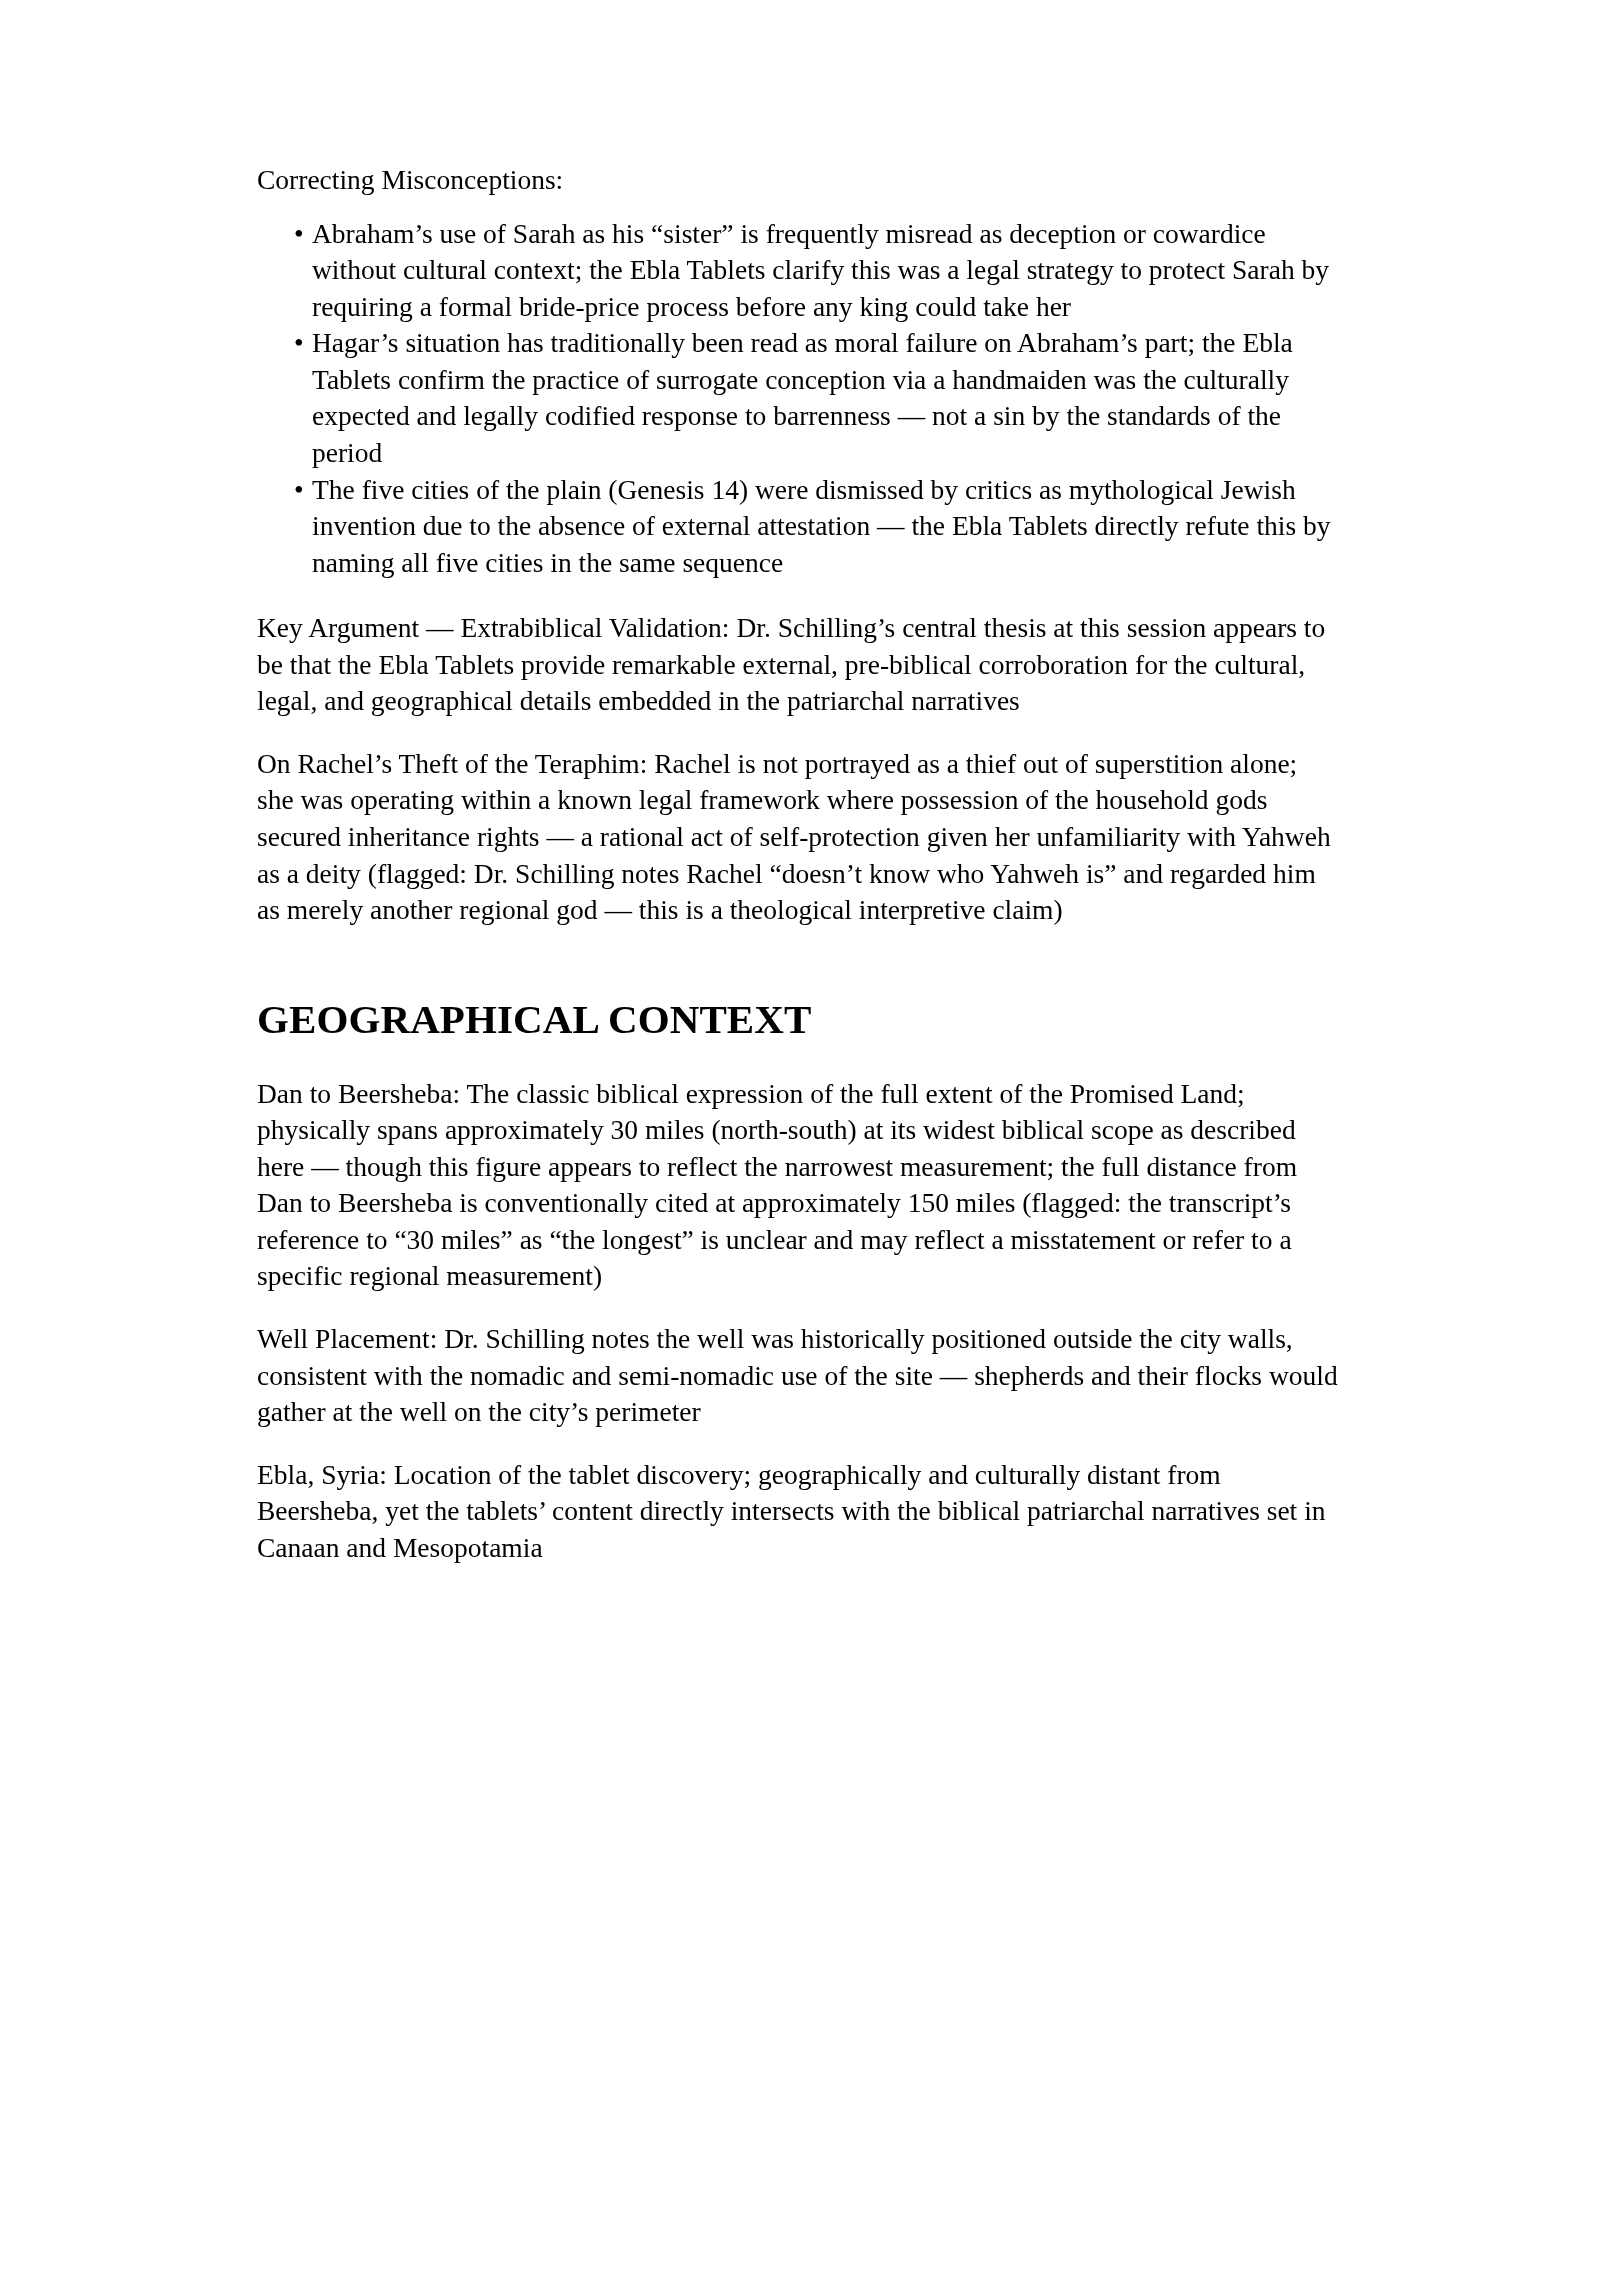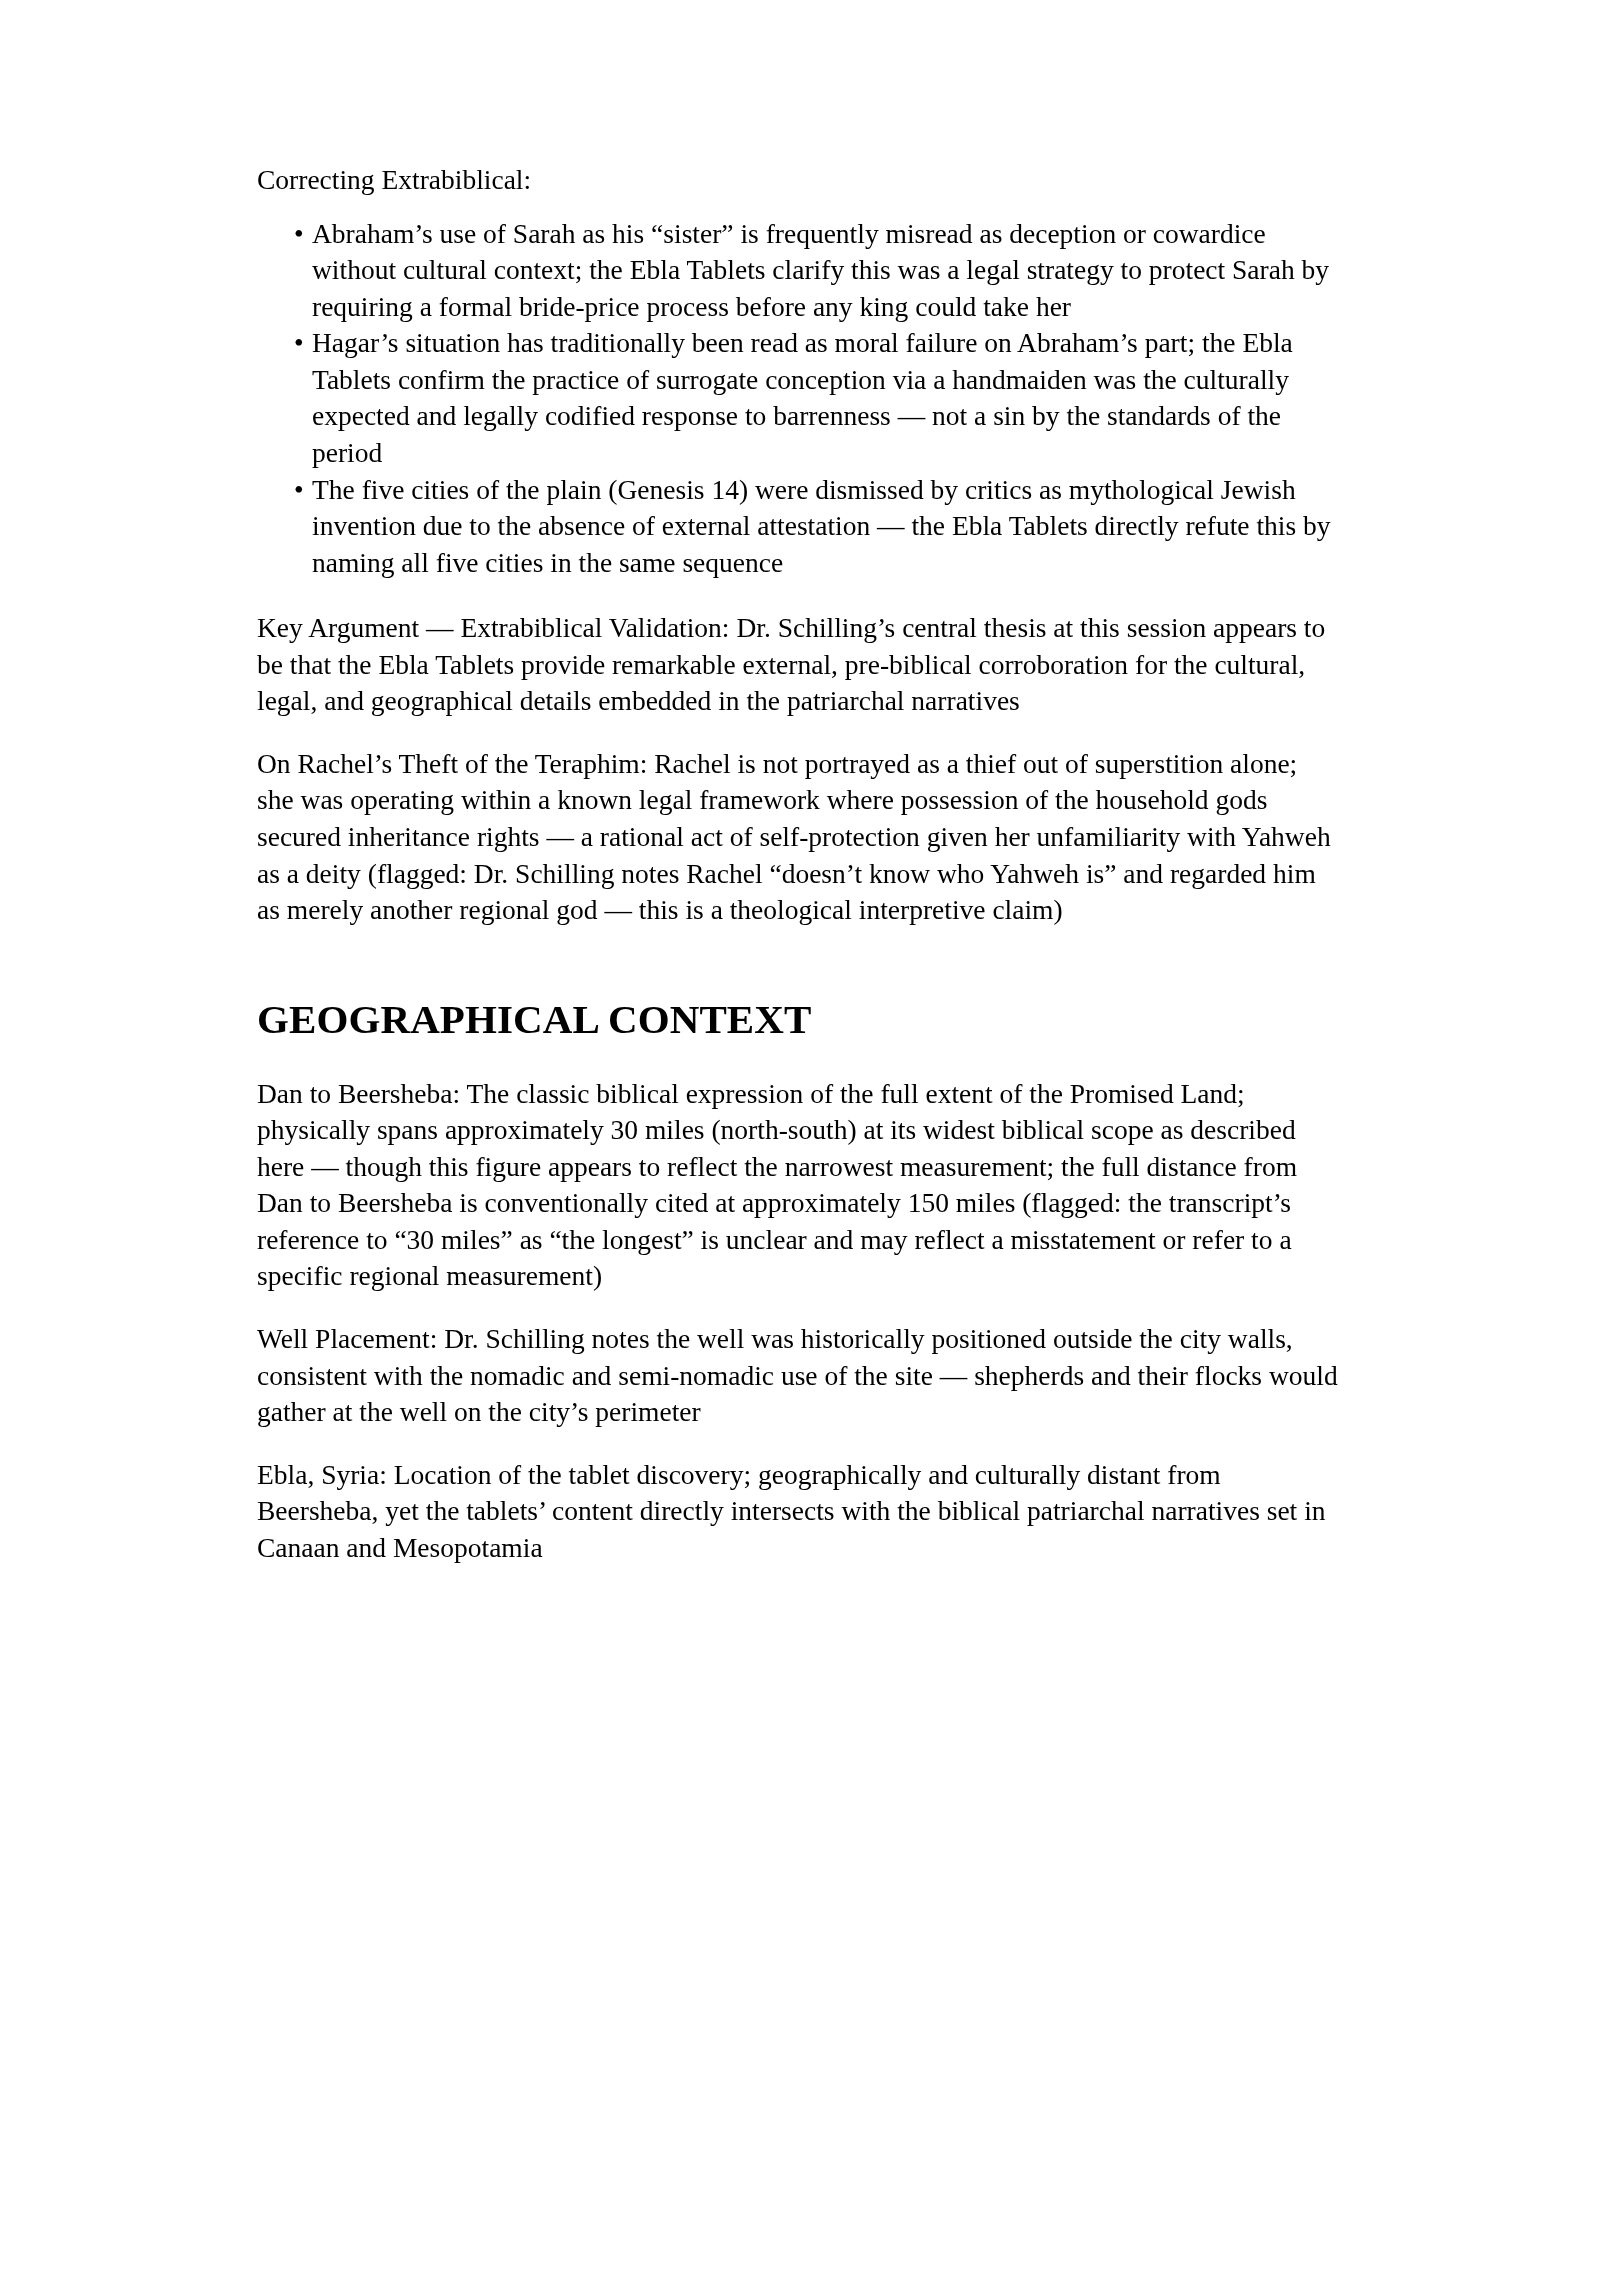--- a/index.html
+++ b/index.html
@@ -63,21 +63,21 @@
     font-size: 27.5px;
     line-height: 1.33;
   }
 </style>
 </head>
 <body>
 
 <div class="page">
 
 
-  <p class="lead-line">Correcting Extrabiblical:</p>
+  <p class="lead-line">Correcting Misconceptions:</p>
 
   <ul class="bullets">
     <li>
       <span class="bullet-mark">•</span>
       <span>Abraham’s use of Sarah as his “sister” is frequently misread as deception or cowardice without cultural context; the Ebla Tablets clarify this was a legal strategy to protect Sarah by requiring a formal bride-price process before any king could take her</span>
     </li>
     <li>
       <span class="bullet-mark">•</span>
       <span>Hagar’s situation has traditionally been read as moral failure on Abraham’s part; the Ebla Tablets confirm the practice of surrogate conception via a handmaiden was the culturally expected and legally codified response to barrenness — not a sin by the standards of the period</span>
     </li>

